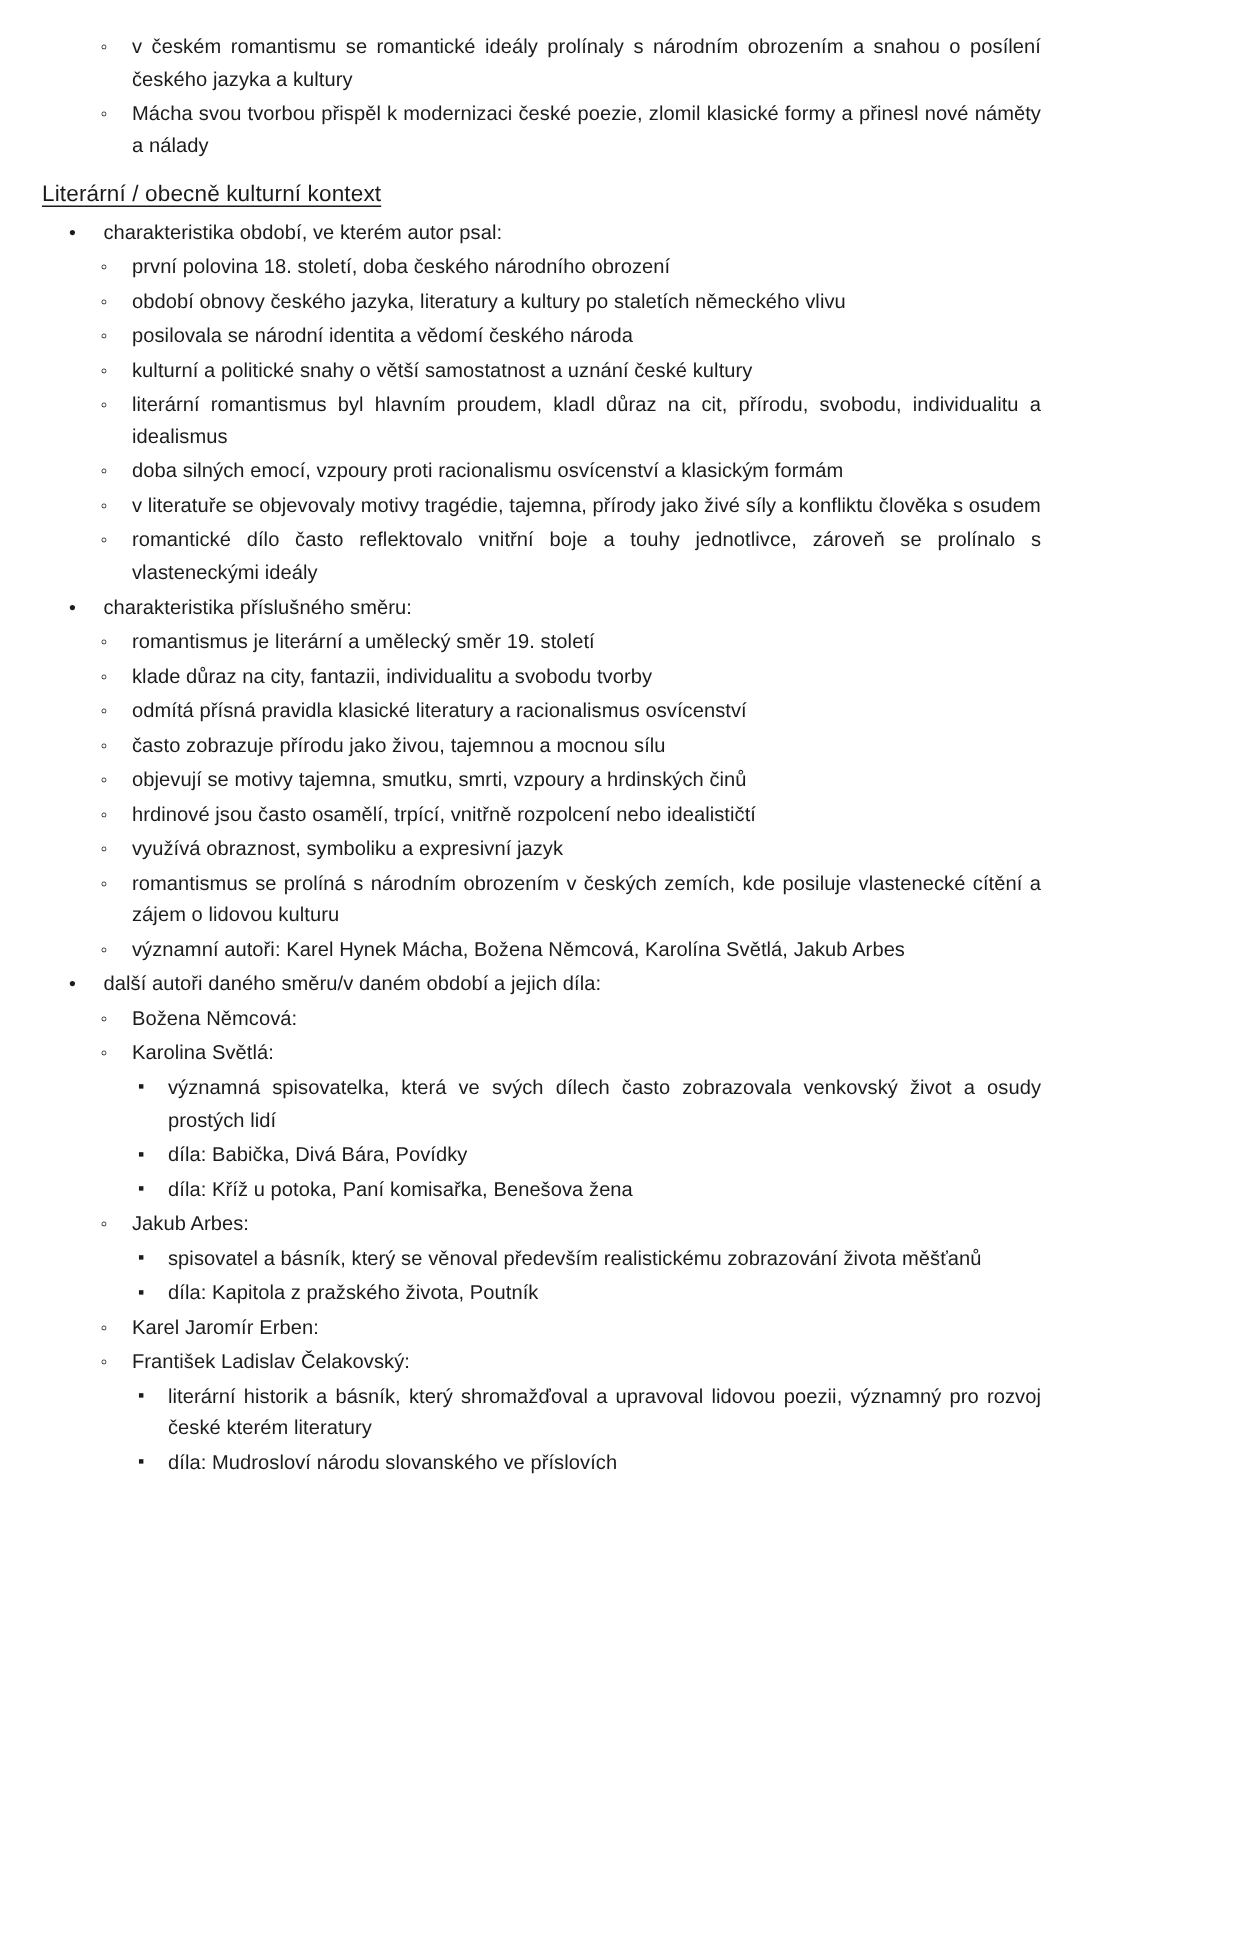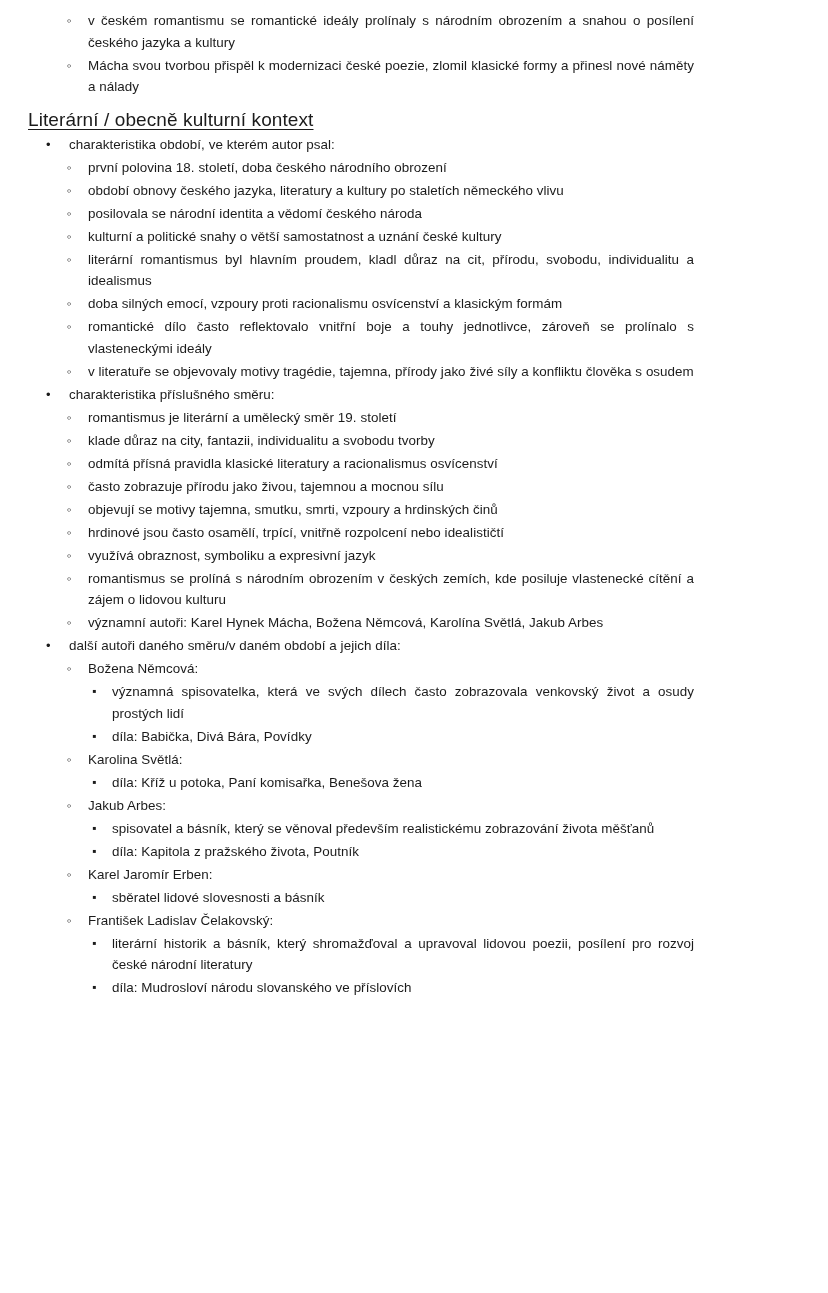--- a/index.html
+++ b/index.html
@@ -14,27 +14,27 @@
     font-family: "Liberation Sans", sans-serif;
     color: #1b1b1b;
     -webkit-font-smoothing: antialiased;
   }
 
   .page {
     position: relative;
     width: 716px;
     min-height: 1293px;
     box-sizing: border-box;
-    padding: 10px 22px 0 28px;
+    padding: 20px 22px 0 28px;
     background: #ffffff;
   }
 
   
   .section-heading {
-    font-size: 19px;
+    font-size: 15px;
     line-height: 20px;
     text-decoration: underline;
     text-underline-offset: 2.5px;
     text-decoration-thickness: 1px;
     margin: 12px 0 4px 0;
     letter-spacing: 0.1px;
   }
 
   
   ul {
@@ -135,24 +135,24 @@
     <li class="lvl2">
         <span class="txt">kulturní a politické snahy o větší samostatnost a uznání české kultury</span>
       </li>
     <li class="lvl2">
         <span class="txt">literární romantismus byl hlavním proudem, kladl důraz na cit, přírodu, svobodu, individualitu a idealismus</span>
       </li>
     <li class="lvl2">
         <span class="txt">doba silných emocí, vzpoury proti racionalismu osvícenství a klasickým formám</span>
       </li>
     <li class="lvl2">
+        <span class="txt">v literatuře se objevovaly motivy tragédie, tajemna, přírody jako živé síly a konfliktu člověka s osudem</span>
+      </li>
+    <li class="lvl2">
         <span class="txt">romantické dílo často reflektovalo vnitřní boje a touhy jednotlivce, zároveň se prolínalo s vlasteneckými ideály</span>
-      </li>
-    <li class="lvl2">
-        <span class="txt">v literatuře se objevovaly motivy tragédie, tajemna, přírody jako živé síly a konfliktu člověka s osudem</span>
       </li>
   </ul>
 
   <ul class="group">
     <li class="lvl1">
       <span class="txt">charakteristika příslušného směru:</span>
     </li>
   </ul>
   <ul class="group">
     <li class="lvl2">
@@ -189,33 +189,33 @@
       <span class="txt">další autoři daného směru/v daném období a jejich díla:</span>
     </li>
   </ul>
 
   <ul class="group">
     <li class="lvl2">
         <span class="txt">Božena Němcová:</span>
       </li>
   </ul>
   <ul class="group">
+    <li class="lvl2">
+        <span class="txt">Karolina Světlá:</span>
+      </li>
+  </ul>
+
+  <ul class="group">
     <li class="lvl3">
         <span class="txt">významná spisovatelka, která ve svých dílech často zobrazovala venkovský život a osudy prostých lidí</span>
       </li>
     <li class="lvl3">
         <span class="txt">díla: Babička, Divá Bára, Povídky</span>
       </li>
   </ul>
-
-  <ul class="group">
-    <li class="lvl2">
-        <span class="txt">Karolina Světlá:</span>
-      </li>
-  </ul>
   <ul class="group">
     <li class="lvl3">
         <span class="txt">díla: Kříž u potoka, Paní komisařka, Benešova žena</span>
       </li>
   </ul>
 
   <ul class="group">
     <li class="lvl2">
         <span class="txt">Jakub Arbes:</span>
       </li>
@@ -228,32 +228,29 @@
         <span class="txt">díla: Kapitola z pražského života, Poutník</span>
       </li>
   </ul>
 
   <ul class="group">
     <li class="lvl2">
         <span class="txt">Karel Jaromír Erben:</span>
       </li>
   </ul>
   <ul class="group">
-    <li class="lvl3">
-        <span class="txt">sběratel lidové slovesnosti a básník</span>
-      </li>
   </ul>
 
   <ul class="group">
     <li class="lvl2">
         <span class="txt">František Ladislav Čelakovský:</span>
       </li>
   </ul>
   <ul class="group">
     <li class="lvl3">
-        <span class="txt">literární historik a básník, který shromažďoval a upravoval lidovou poezii, posílení pro rozvoj české národní literatury</span>
+        <span class="txt">literární historik a básník, který shromažďoval a upravoval lidovou poezii, významný pro rozvoj české kterém literatury</span>
       </li>
     <li class="lvl3">
         <span class="txt">díla: Mudrosloví národu slovanského ve příslovích</span>
       </li>
   </ul>
 
 </div>
 
 </body></html>

